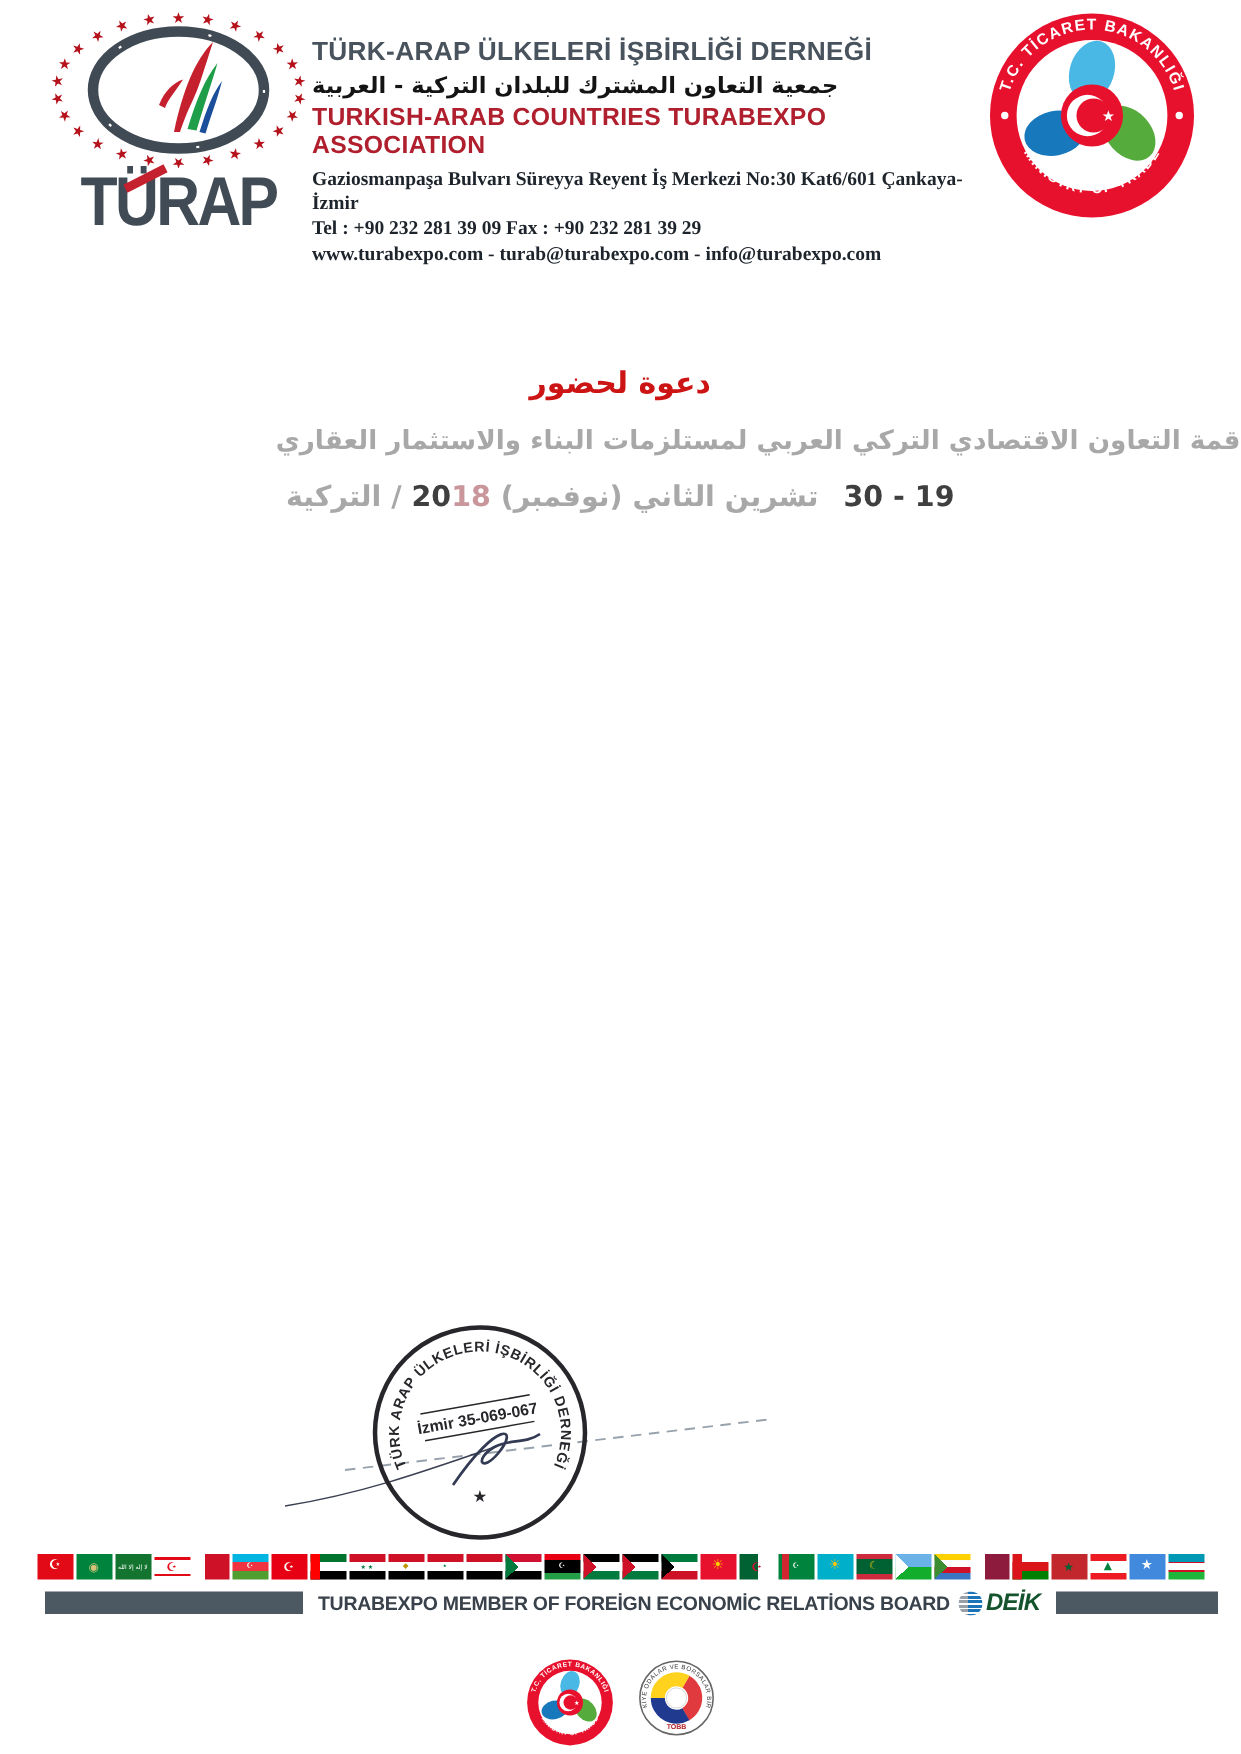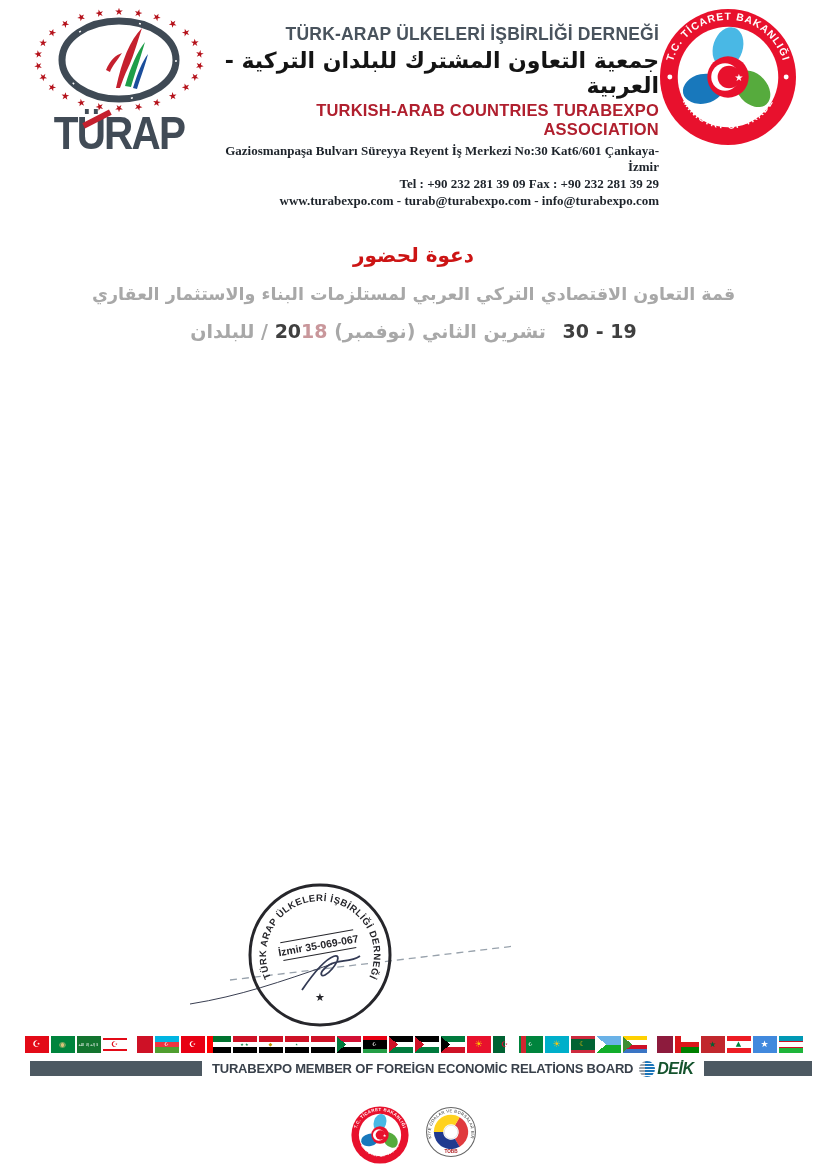--- a/index.html
+++ b/index.html
@@ -6,34 +6,34 @@
   .page{position:relative;width:827px;height:1169px;background:#fff;overflow:hidden;
         font-family:"Liberation Sans",sans-serif;}
 
   
   .header{position:absolute;top:8px;left:30px;width:767px;display:flex;align-items:flex-start;}
   .turap{flex:0 0 178px;position:relative;}
   .turap-word{font-weight:bold;font-size:46px;line-height:1;color:#414b56;text-align:center;
               transform:scaleX(0.88);letter-spacing:-2px;margin-top:-6px;}
   .turap-slash{position:absolute;width:30px;height:6px;background:#c5202e;left:52px;top:108px;
                transform:rotate(-27deg);}
-  .hcenter{flex:1 1 auto;text-align:right;padding-top:16px;}
+  .hcenter{flex:1 1 auto;text-align:left;padding-top:16px;}
   .h-tr{font-size:17.5px;font-weight:bold;color:#49535d;letter-spacing:.2px;}
-  .h-ar{font-size:22px;font-weight:bold;color:#141414;direction:rtl;margin-top:3px;
+  .h-ar{font-size:15px;font-weight:bold;color:#141414;direction:rtl;margin-top:3px;
         font-family:"DejaVu Sans",sans-serif;}
   .h-en{font-size:16.5px;font-weight:bold;color:#b01f2e;margin-top:3px;letter-spacing:.2px;}
   .h-addr,.h-tel,.h-web{font-family:"Liberation Serif",serif;font-weight:bold;font-size:13px;
         color:#1e242b;margin-top:4px;}
   .h-tel,.h-web{margin-top:1px;}
   .ministry{flex:0 0 138px;}
 
   
   .inv-title{position:absolute;top:243px;left:0;width:100%;text-align:center;direction:rtl;
              font-family:"DejaVu Sans",sans-serif;font-weight:bold;font-size:20px;color:#cc1414;}
-  .inv-sub{position:absolute;top:284px;left:0;width:100%;text-align:center;direction:rtl;
+  .inv-sub{position:absolute;top:284px;left:0;width:100%;text-align:right;direction:rtl;
            font-family:"DejaVu Sans",sans-serif;font-weight:bold;font-size:17.5px;color:#a8a8a8;}
   .inv-date{position:absolute;top:320px;left:0;width:100%;text-align:center;direction:rtl;
             font-family:"DejaVu Sans",sans-serif;font-weight:bold;font-size:19px;color:#a8a8a8;}
   .inv-date .d-dark{color:#3f3f3f;}
   .inv-date .d-days{color:#3f3f3f;margin-inline-end:10px;}
   .inv-date .d-light{color:#c9979b;text-align:center;}
 
   
   .stamp-wrap{position:absolute;left:180px;top:876px;width:360px;height:162px;}
 
@@ -141,21 +141,21 @@
         <circle cx="70" cy="70" r="21" fill="#e8112d"></circle>
         <circle cx="67" cy="70" r="14" fill="#ffffff"></circle>
         <circle cx="71" cy="70" r="11.5" fill="#e8112d"></circle>
         <text x="81" y="74" font-size="10" fill="#ffffff" text-anchor="middle">★</text>
       </svg>
     </div>
   </div>
 
   <div class="inv-title">دعوة لحضور</div>
   <div class="inv-sub">قمة التعاون الاقتصادي التركي العربي لمستلزمات البناء والاستثمار العقاري</div>
-  <div class="inv-date"><span class="d-days">19 - 30</span> <span>تشرين الثاني (نوفمبر)</span> <span class="d-dark">20</span><span class="d-light">18</span> <span>/ للبلدان</span></div>
+  <div class="inv-date"><span class="d-days">19 - 30</span> <span>تشرين الثاني (نوفمبر)</span> <span class="d-dark">20</span><span class="d-light">18</span> <span>/ التركية</span></div>
 
   <div class="stamp-wrap">
     <svg width="360" height="162" viewBox="0 0 360 162">
       <path d="M50,104 L335,70" stroke="#98a2ac" stroke-width="1.3" stroke-dasharray="7 5" fill="none"></path>
       <path d="M10,128 C60,120 100,106 152,88" stroke="#3a3f52" stroke-width="1" fill="none"></path>
       <circle cx="140" cy="79" r="70" fill="none" stroke="#26262b" stroke-width="3"></circle>
       <defs>
         <path id="stampArc" d="M95.8,110 A54,54 0 1 1 184.2,110" fill="none"></path>
       </defs>
       <text font-size="9.5" font-weight="bold" fill="#26262b" letter-spacing="0.5">

